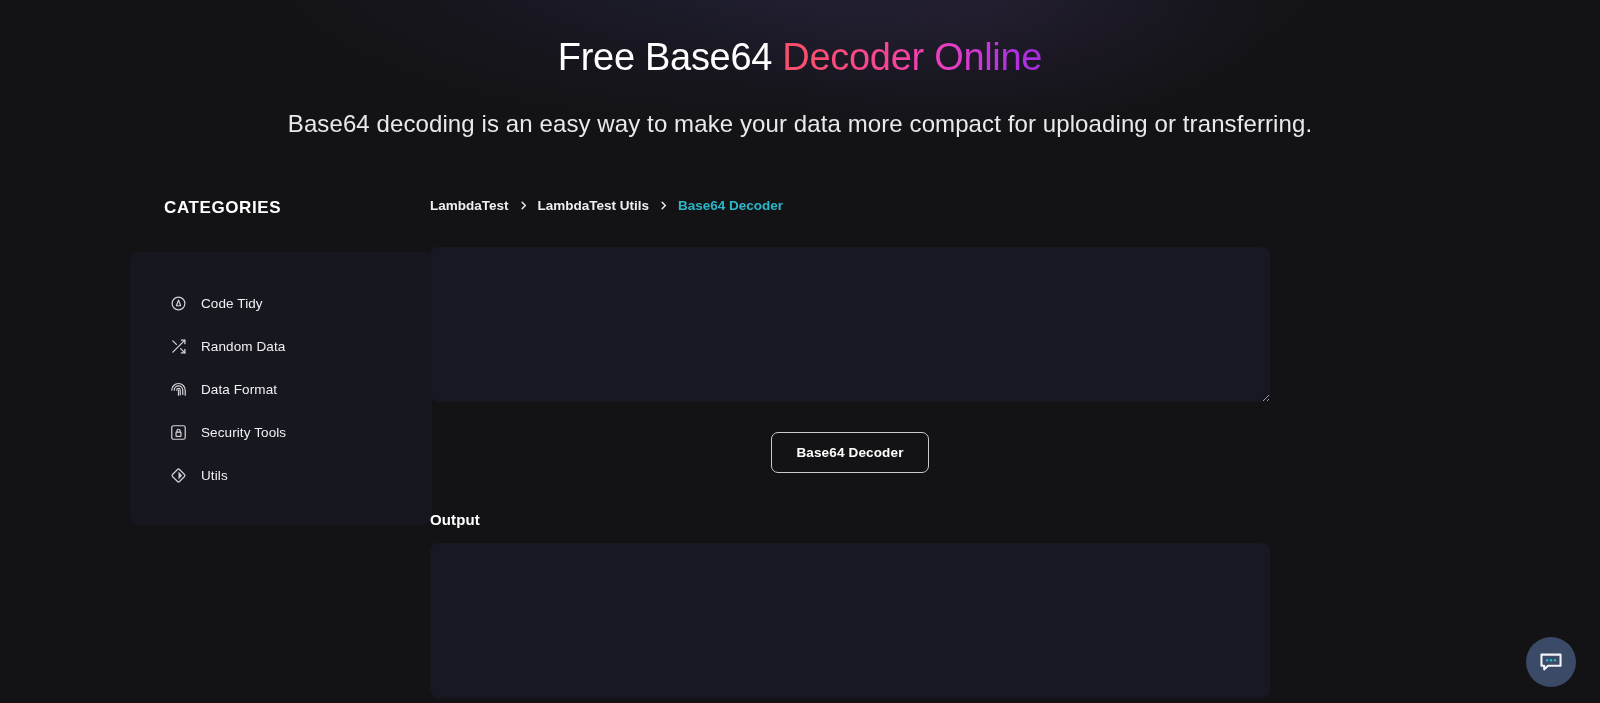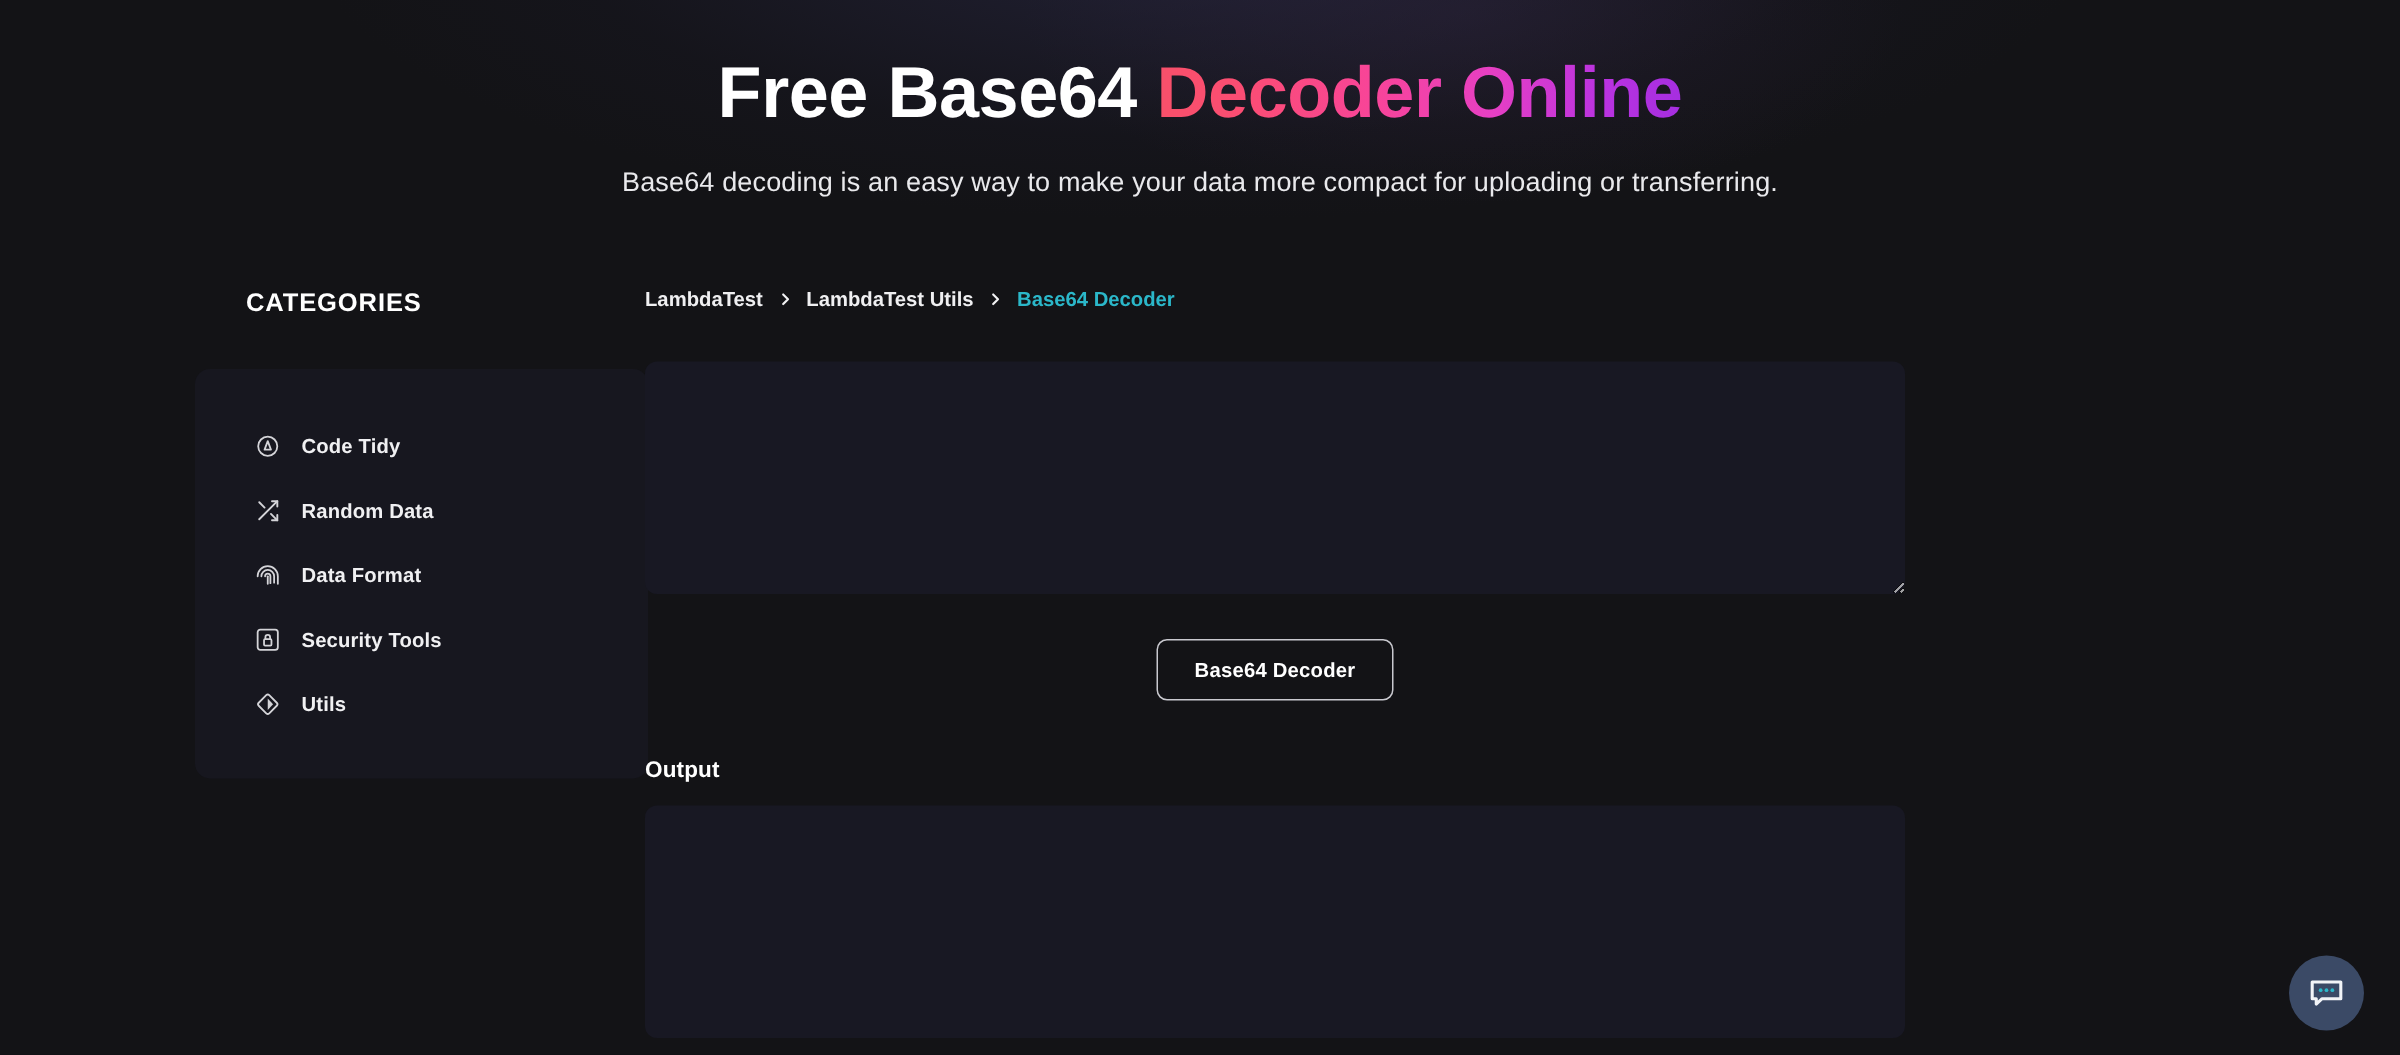--- a/index.html
+++ b/index.html
@@ -23,42 +23,42 @@
       #131316;
     overflow: hidden;
   }
 
   
   .hero {
     padding-top: 34px;
     text-align: center;
   }
   .hero-title {
-    font-size: 48px;
-    font-weight: 700;
+    font-size: 38px;
+    font-weight: 400;
     letter-spacing: -0.3px;
     line-height: 1.22;
     color: #ffffff;
   }
   .hero-title .grad {
     background: linear-gradient(90deg,
         #f8506a 0%,
         #fb4d73 16%,
         #f8449a 42%,
         #e63fc4 64%,
         #bb33e0 84%,
         #a52ee0 100%);
     -webkit-background-clip: text;
     background-clip: text;
     -webkit-text-fill-color: transparent;
     color: transparent;
   }
   .hero-sub {
-    margin-top: 18px;
-    font-size: 18px;
+    margin-top: 30px;
+    font-size: 24px;
     color: #e9e9ec;
     font-weight: 400;
     letter-spacing: 0.1px;
   }
 
   
   .content {
     position: relative;
     margin-top: 60px;
     display: flex;
@@ -99,21 +99,21 @@
     height: 17px;
     flex: 0 0 17px;
     display: flex;
     align-items: center;
     justify-content: center;
     color: #d4d4d8;
   }
   .cat-icon svg { display: block; }
   .cat-label {
     font-size: 13.5px;
-    font-weight: 700;
+    font-weight: 400;
     color: #f0f0f2;
     letter-spacing: 0.1px;
   }
 
   
   .main {
     flex: 1 1 auto;
     padding-right: 140px;
   }
   .breadcrumb {

